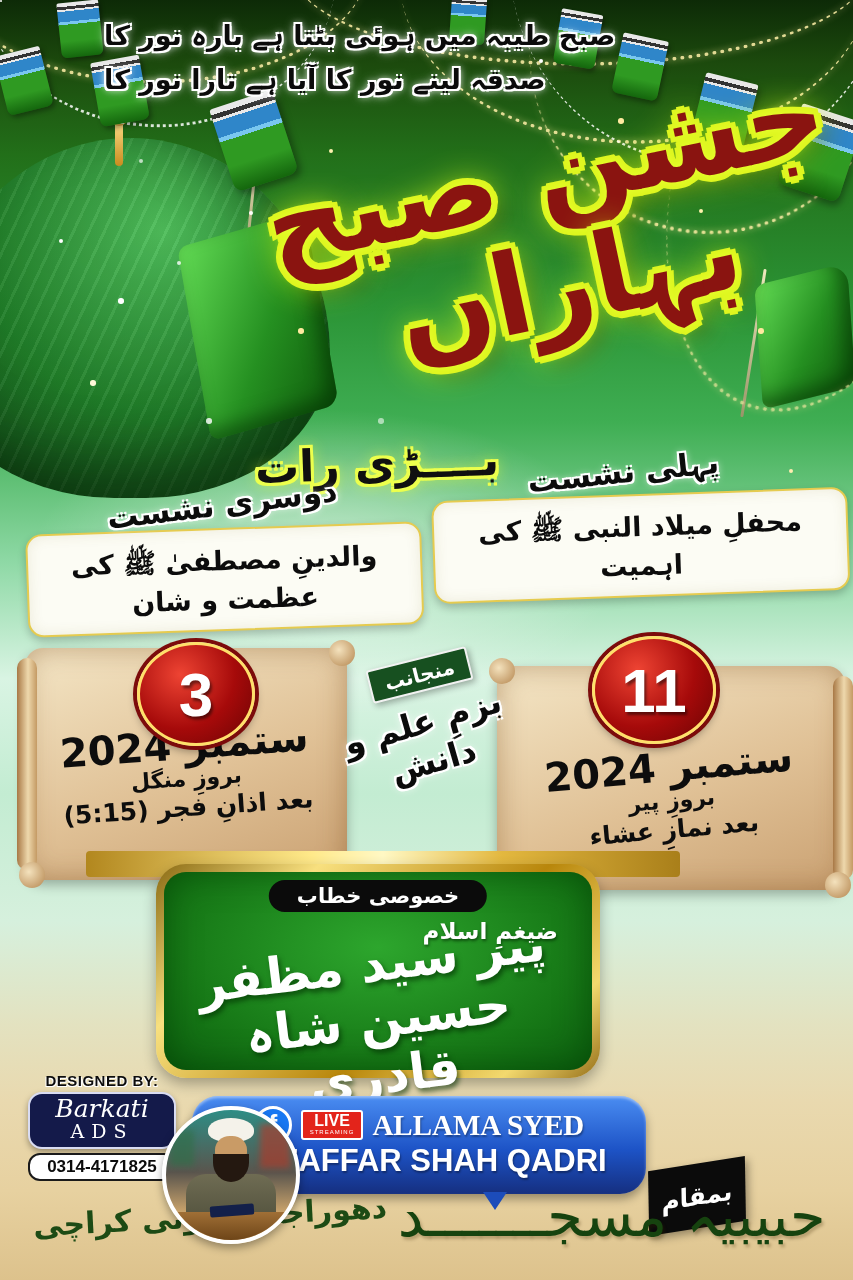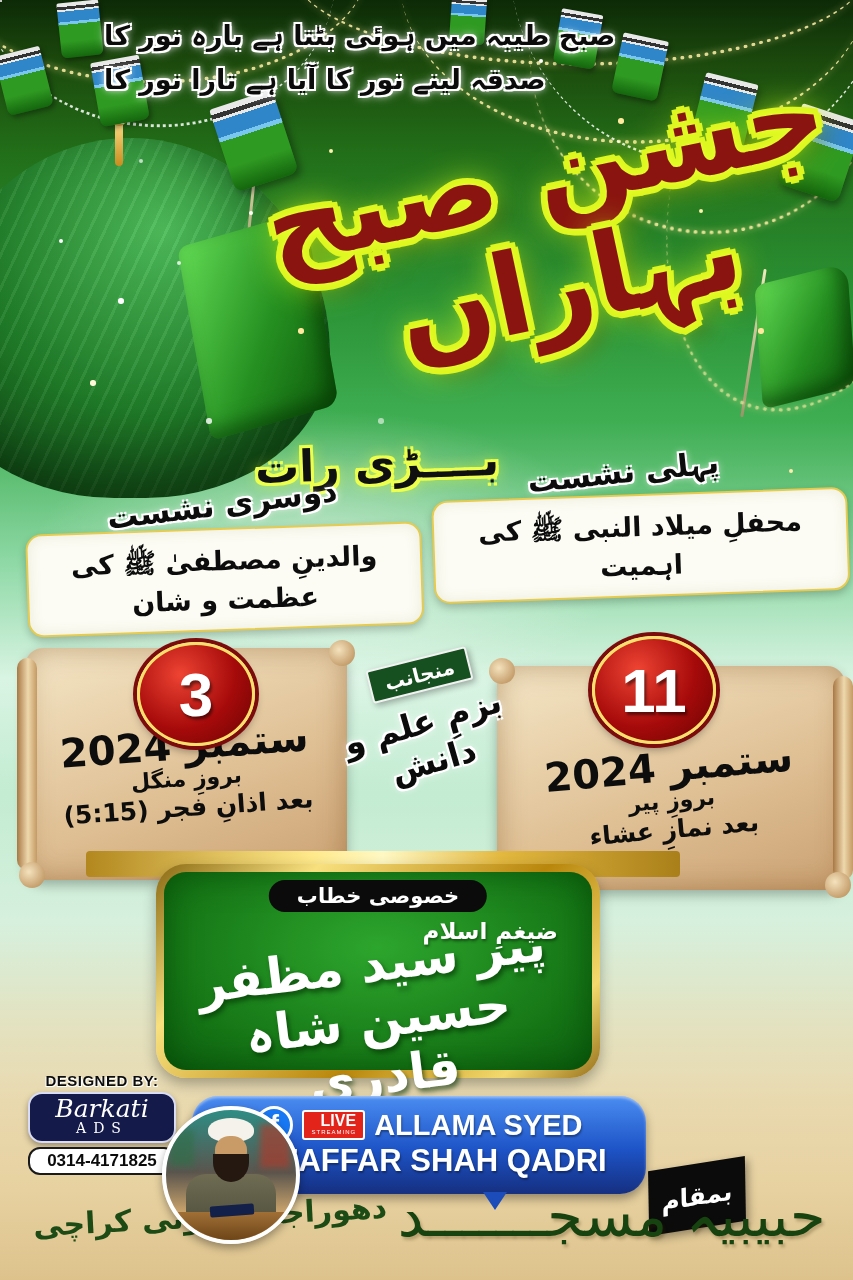--- a/index.html
+++ b/index.html
@@ -115,38 +115,38 @@
   .speaker{position:absolute;top:64px;left:8px;right:8px;text-align:center;transform:rotate(-7deg);
     font-size:50px;line-height:1.12;font-weight:bold;color:#fff;
     text-shadow:2px 4px 5px rgba(0,45,0,.6);}
   
   .designed{left:28px;top:1072px;width:148px;text-align:center;font-family:"Liberation Sans",sans-serif;}
   .designed .lbl{font-size:15px;font-weight:bold;color:#0d0d0d;letter-spacing:.5px;
     text-shadow:1px 1px 0 #fff,-1px 1px 0 #fff;}
   .brandbox{margin-top:3px;background:#141a4a;border:2px solid #d9dcf2;border-radius:14px;padding:2px 4px 5px;color:#fff;
     box-shadow:0 3px 6px rgba(0,0,0,.35);}
   .brand{font-family:"DejaVu Serif",serif;font-style:italic;font-size:25px;line-height:1.05;}
-  .brandsub{font-family:"DejaVu Serif",serif;font-size:14px;letter-spacing:7px;margin-top:-2px;}
+  .brandsub{font-family:"DejaVu Serif",serif;font-size:19px;letter-spacing:7px;margin-top:-2px;}
   .phonepill{margin-top:4px;background:#fff;border:2px solid #1a1a1a;border-radius:12px;
     font-size:17px;font-weight:bold;color:#0b0b0b;padding:2px 2px;}
   
   .bluebar{left:192px;top:1096px;width:454px;height:98px;border-radius:26px;
     background:linear-gradient(180deg,#4a8df2,#1d53c6 55%,#152f80);
     box-shadow:0 5px 10px rgba(0,0,0,.35), inset 0 2px 3px rgba(255,255,255,.45);}
   .bluebar::after{content:"";position:absolute;bottom:-16px;left:64%;width:0;height:0;
     border-left:12px solid transparent;border-right:12px solid transparent;border-top:18px solid #1c4cba;}
   .bb-row1{display:flex;align-items:center;justify-content:center;gap:9px;margin-top:10px;}
   .fbicon{width:38px;height:38px;border-radius:50%;background:#1877f2;border:3px solid #fff;
     color:#fff;font-family:"Liberation Sans",sans-serif;font-weight:bold;font-size:27px;
     display:flex;align-items:flex-end;justify-content:center;line-height:1.15;box-sizing:border-box;}
   .livebadge{background:#e3241b;border:2px solid #fff;border-radius:3px;color:#fff;
-    font-family:"Liberation Sans",sans-serif;text-align:right;padding:1px 7px;}
+    font-family:"Liberation Sans",sans-serif;text-align:center;padding:1px 7px;}
   .livebadge .l1{font-size:16px;font-weight:bold;line-height:1;}
   .livebadge .l2{font-size:6px;letter-spacing:1px;line-height:1.2;}
-  .bb-name1{color:#fff;font-family:Liberation Sans, sans-serif;font-weight:bold;font-size:29px;
+  .bb-name1{color:#fff;font-family:Liberation Serif, serif;font-weight:bold;font-size:29px;
     text-shadow:1px 2px 2px rgba(0,0,0,.35);}
   .bb-name2{text-align:center;color:#fff;font-family:"Liberation Sans",sans-serif;font-weight:bold;font-size:31px;
     margin-top:-1px;text-shadow:1px 2px 2px rgba(0,0,0,.35);}
   
   .photo{left:162px;top:1106px;width:130px;height:130px;border-radius:50%;border:4px solid #fff;overflow:hidden;
     background:linear-gradient(180deg,#2e8d85 0%,#5a554d 48%,#c8a26b 78%);box-shadow:0 4px 9px rgba(0,0,0,.35);z-index:6;}
   .photo .blob1{position:absolute;right:6px;top:14px;width:30px;height:44px;background:#b03a2a;opacity:.65;filter:blur(3px);}
   .photo .blob2{position:absolute;left:4px;top:20px;width:24px;height:36px;background:#2e6f46;opacity:.6;filter:blur(3px);}
   .photo .turban{position:absolute;top:8px;left:42px;width:46px;height:24px;background:#f4f2ea;border-radius:50% 50% 42% 42%;}
   .photo .face{position:absolute;top:26px;left:49px;width:32px;height:30px;background:#c99b66;border-radius:46%;}

